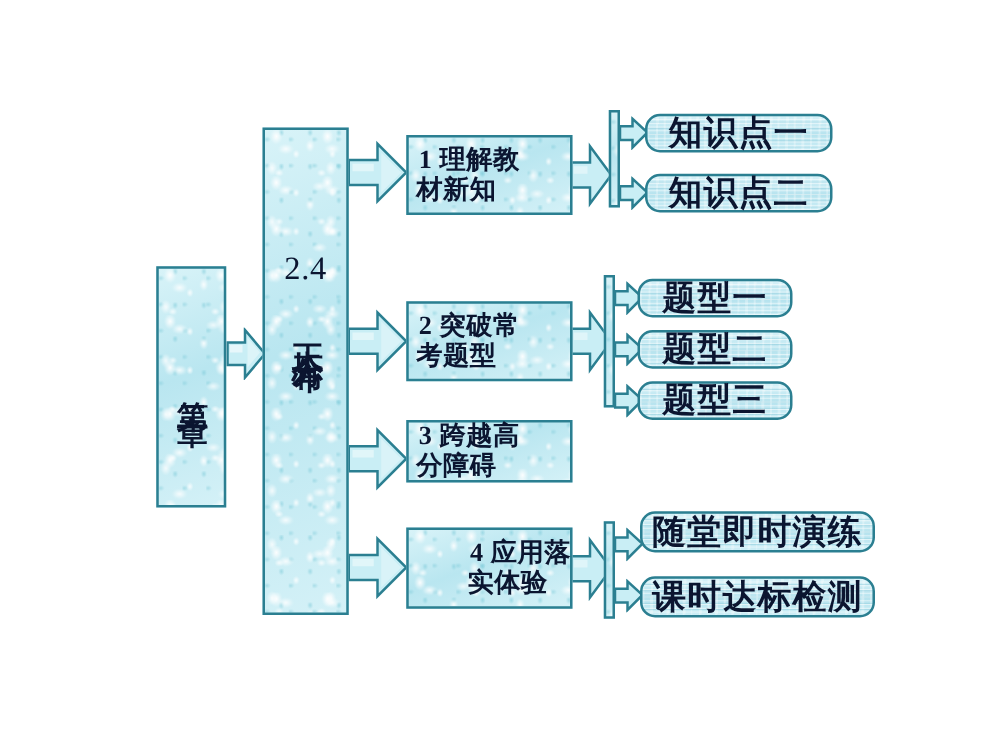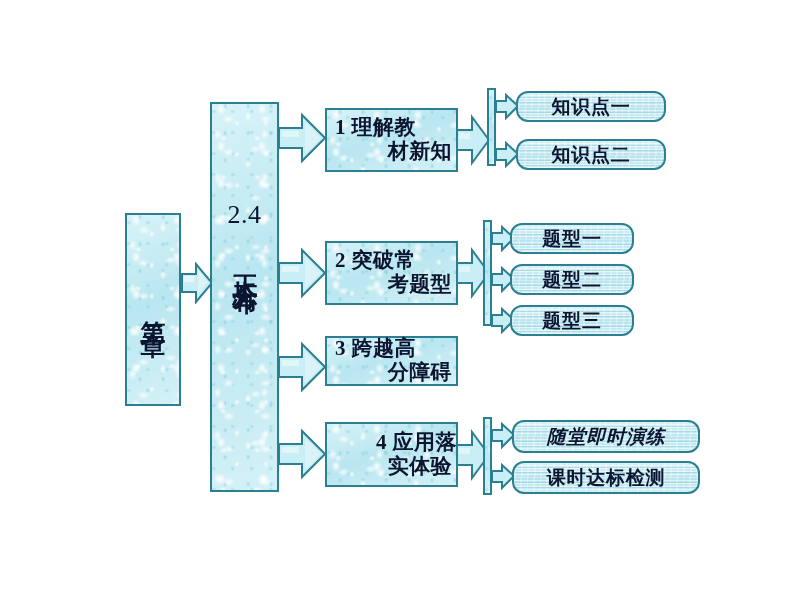--- a/index.html
+++ b/index.html
@@ -103,44 +103,44 @@
 
   
   .stage-box {
     left: 325px; width: 133px;
     font-size: 21px;
     padding: 0 4px;
   }
   .stage-box .lines { width: 100%; }
   .stage-box .l1, .stage-box .l2 { display: block; white-space: nowrap; }
   .stage-box .l1 { text-align: left; padding-left: 4px; font-family: Liberation Serif, serif; }
-  .stage-box .l2 { text-align: right; padding-left: 2px; }
+  .stage-box .l2 { text-align: left; padding-left: 2px; }
 
   #stage-1 { top: 108px; height: 64px; }
   #stage-2 { top: 241px; height: 64px; }
   #stage-3 { top: 336px; height: 50px; }
   #stage-4 { top: 422px; height: 65px; padding-left: 45px; }
 
   
   .leaf {
-    font-size: 19px;
+    font-size: 27px;
     letter-spacing: .04em;
     white-space: nowrap;
     border-radius: 12px;
   }
   .leaf-a { left: 516px; width: 150px; height: 31px; }
   .leaf-b { left: 510px; width: 124px; height: 31px; }
   .leaf-c { left: 512px; width: 188px; height: 33px; }
 
   #leaf-k1 { top: 91px; }
   #leaf-k2 { top: 139px; }
   #leaf-t1 { top: 223px; text-align: right; }
   #leaf-t2 { top: 264px; }
   #leaf-t3 { top: 305px; }
-  #leaf-p1 { top: 420px; font-style: italic; }
+  #leaf-p1 { top: 409px; }
   #leaf-p2 { top: 461px; }
 
   
   .barv {
     position: absolute;
     box-sizing: border-box;
     border: 2px solid #2b7f91;
     width: 9px;
     z-index: 2;
   }

